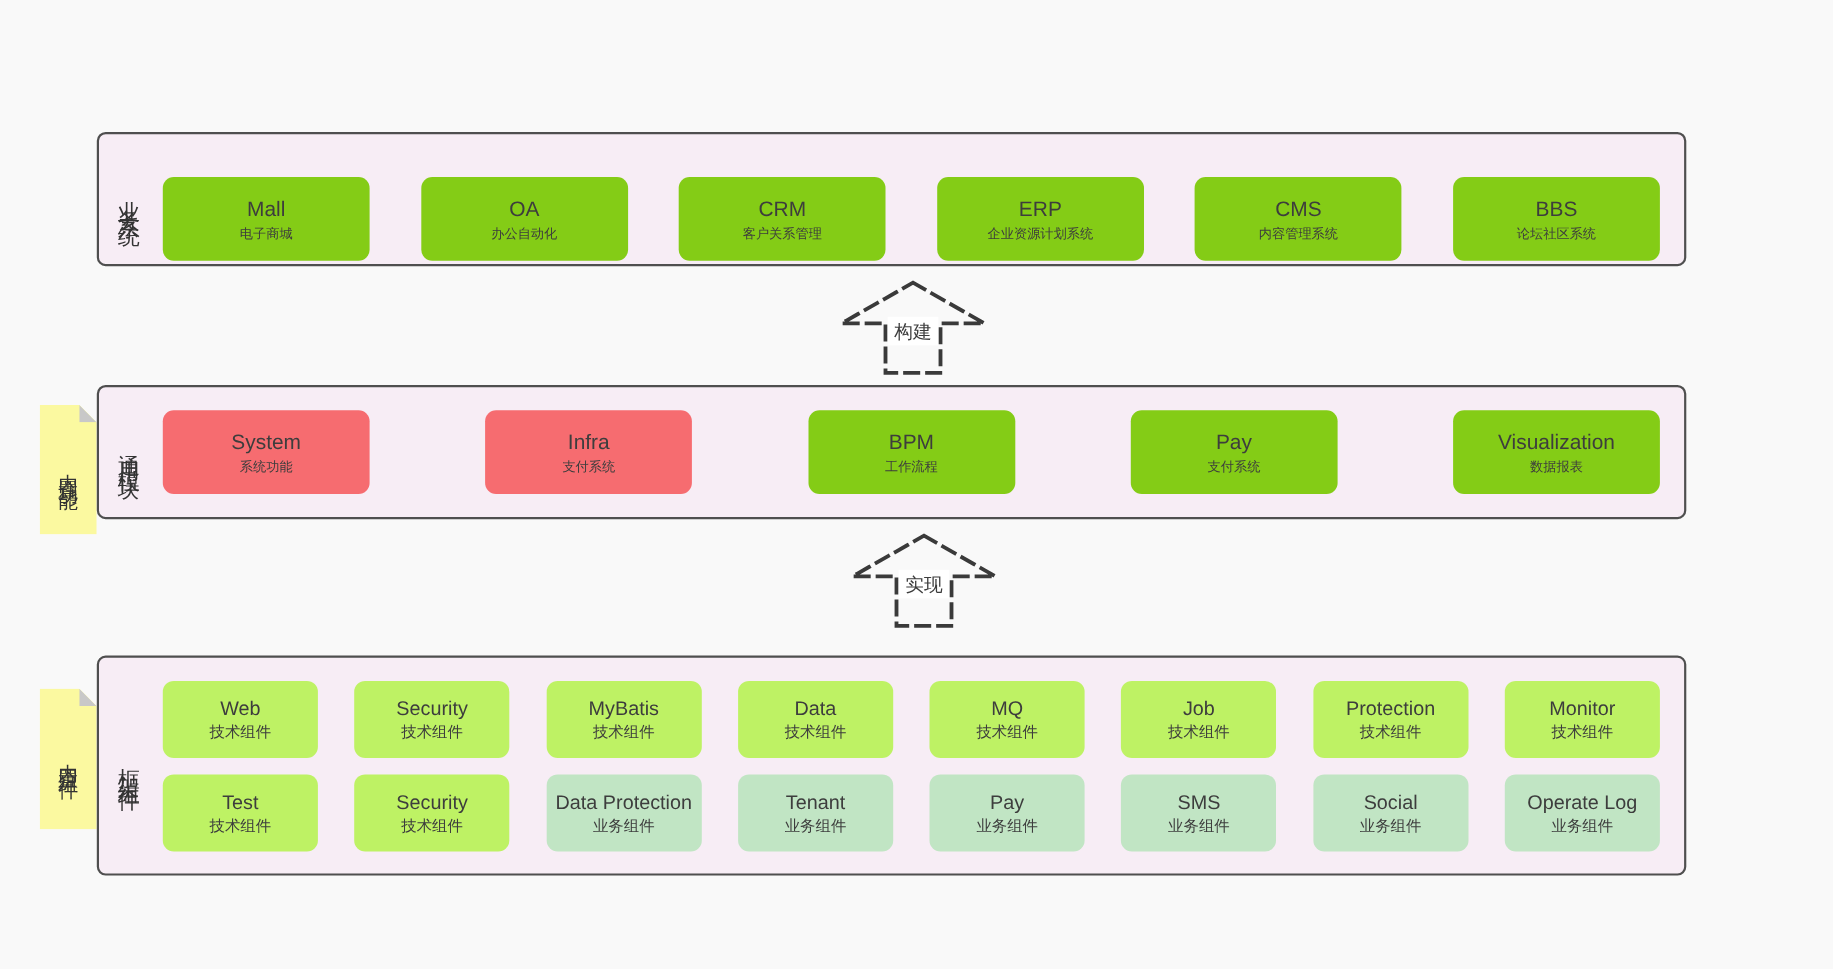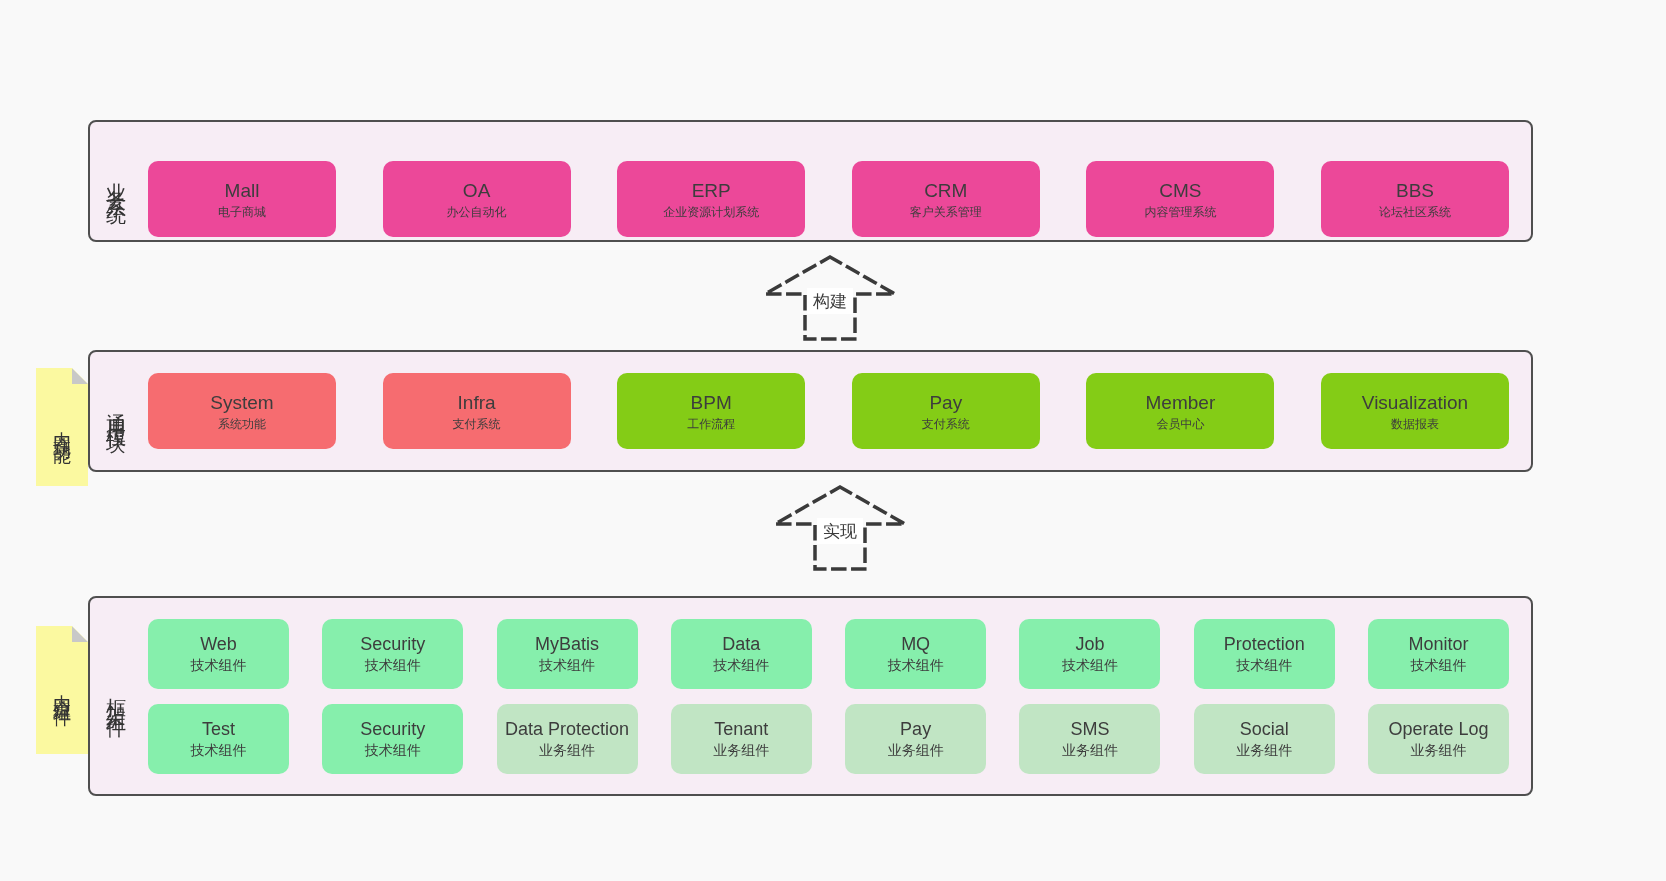--- a/index.html
+++ b/index.html
@@ -36,24 +36,24 @@
     border-radius:10px;display:flex;flex-direction:column;
     justify-content:center;text-align:center;box-sizing:border-box;
     padding:4px 6px;
   }
   .box-lg{width:188px;height:76px;}
   .box-sm{width:141px;height:70px;}
   .box .t{font-size:19px;line-height:1.45;}
   .box .s{font-size:12px;line-height:1.4;}
   .box-sm .t{font-size:18px;line-height:1.3;}
   .box-sm .s{font-size:14px;line-height:1.3;}
-  .c-blue{background:#ec4899;margin-top:36px;}
+  .c-blue{background:#84cc16;margin-top:36px;}
   .c-red{background:#f66c70;}
   .c-pink{background:#84cc16;}
-  .c-green{background:#86efac;}
+  .c-green{background:#bef264;}
   .c-lgreen{background:#c1e5c4;}
   .sticky{
     position:absolute;left:36px;width:52px;background:#fbf9a0;z-index:1;
     clip-path:polygon(0 0, calc(100% - 16px) 0, 100% 16px, 100% 100%, 0 100%);
   }
   #sticky-features{top:368px;height:118px;}
   #sticky-components{top:626px;height:128px;}
   .fold{
     position:absolute;top:0;right:0;width:16px;height:16px;background:#c8c8c8;
     clip-path:polygon(0 0, 100% 100%, 0 100%);
@@ -74,26 +74,26 @@
   <div class="boxes">
     <div class="box box-lg c-blue">
       <div class="t">Mall</div>
       <div class="s">电子商城</div>
     </div>
     <div class="box box-lg c-blue">
       <div class="t">OA</div>
       <div class="s">办公自动化</div>
     </div>
     <div class="box box-lg c-blue">
+      <div class="t">CRM</div>
+      <div class="s">客户关系管理</div>
+    </div>
+    <div class="box box-lg c-blue">
       <div class="t">ERP</div>
       <div class="s">企业资源计划系统</div>
-    </div>
-    <div class="box box-lg c-blue">
-      <div class="t">CRM</div>
-      <div class="s">客户关系管理</div>
     </div>
     <div class="box box-lg c-blue">
       <div class="t">CMS</div>
       <div class="s">内容管理系统</div>
     </div>
     <div class="box box-lg c-blue">
       <div class="t">BBS</div>
       <div class="s">论坛社区系统</div>
     </div>
   </div>
@@ -123,24 +123,20 @@
     </div>
     <div class="box box-lg c-pink">
       <div class="t">BPM</div>
       <div class="s">工作流程</div>
     </div>
     <div class="box box-lg c-pink">
       <div class="t">Pay</div>
       <div class="s">支付系统</div>
     </div>
     <div class="box box-lg c-pink">
-      <div class="t">Member</div>
-      <div class="s">会员中心</div>
-    </div>
-    <div class="box box-lg c-pink">
       <div class="t">Visualization</div>
       <div class="s">数据报表</div>
     </div>
   </div>
 </div>
 
 <svg class="arrow" id="arrow-implement" width="136" height="88" viewBox="0 0 136 88">
   <path d="M68 3 L133 40 L93 40 L93 85 L43 85 L43 40 L3 40 Z" fill="none" stroke="#3a3a3a" stroke-width="3.5" stroke-dasharray="12 8" stroke-linecap="square"></path>
   <rect x="45" y="34" width="46" height="26" fill="#ffffff"></rect>
   <text x="68" y="53" text-anchor="middle" font-size="17" fill="#3d3d3d">实现</text>

